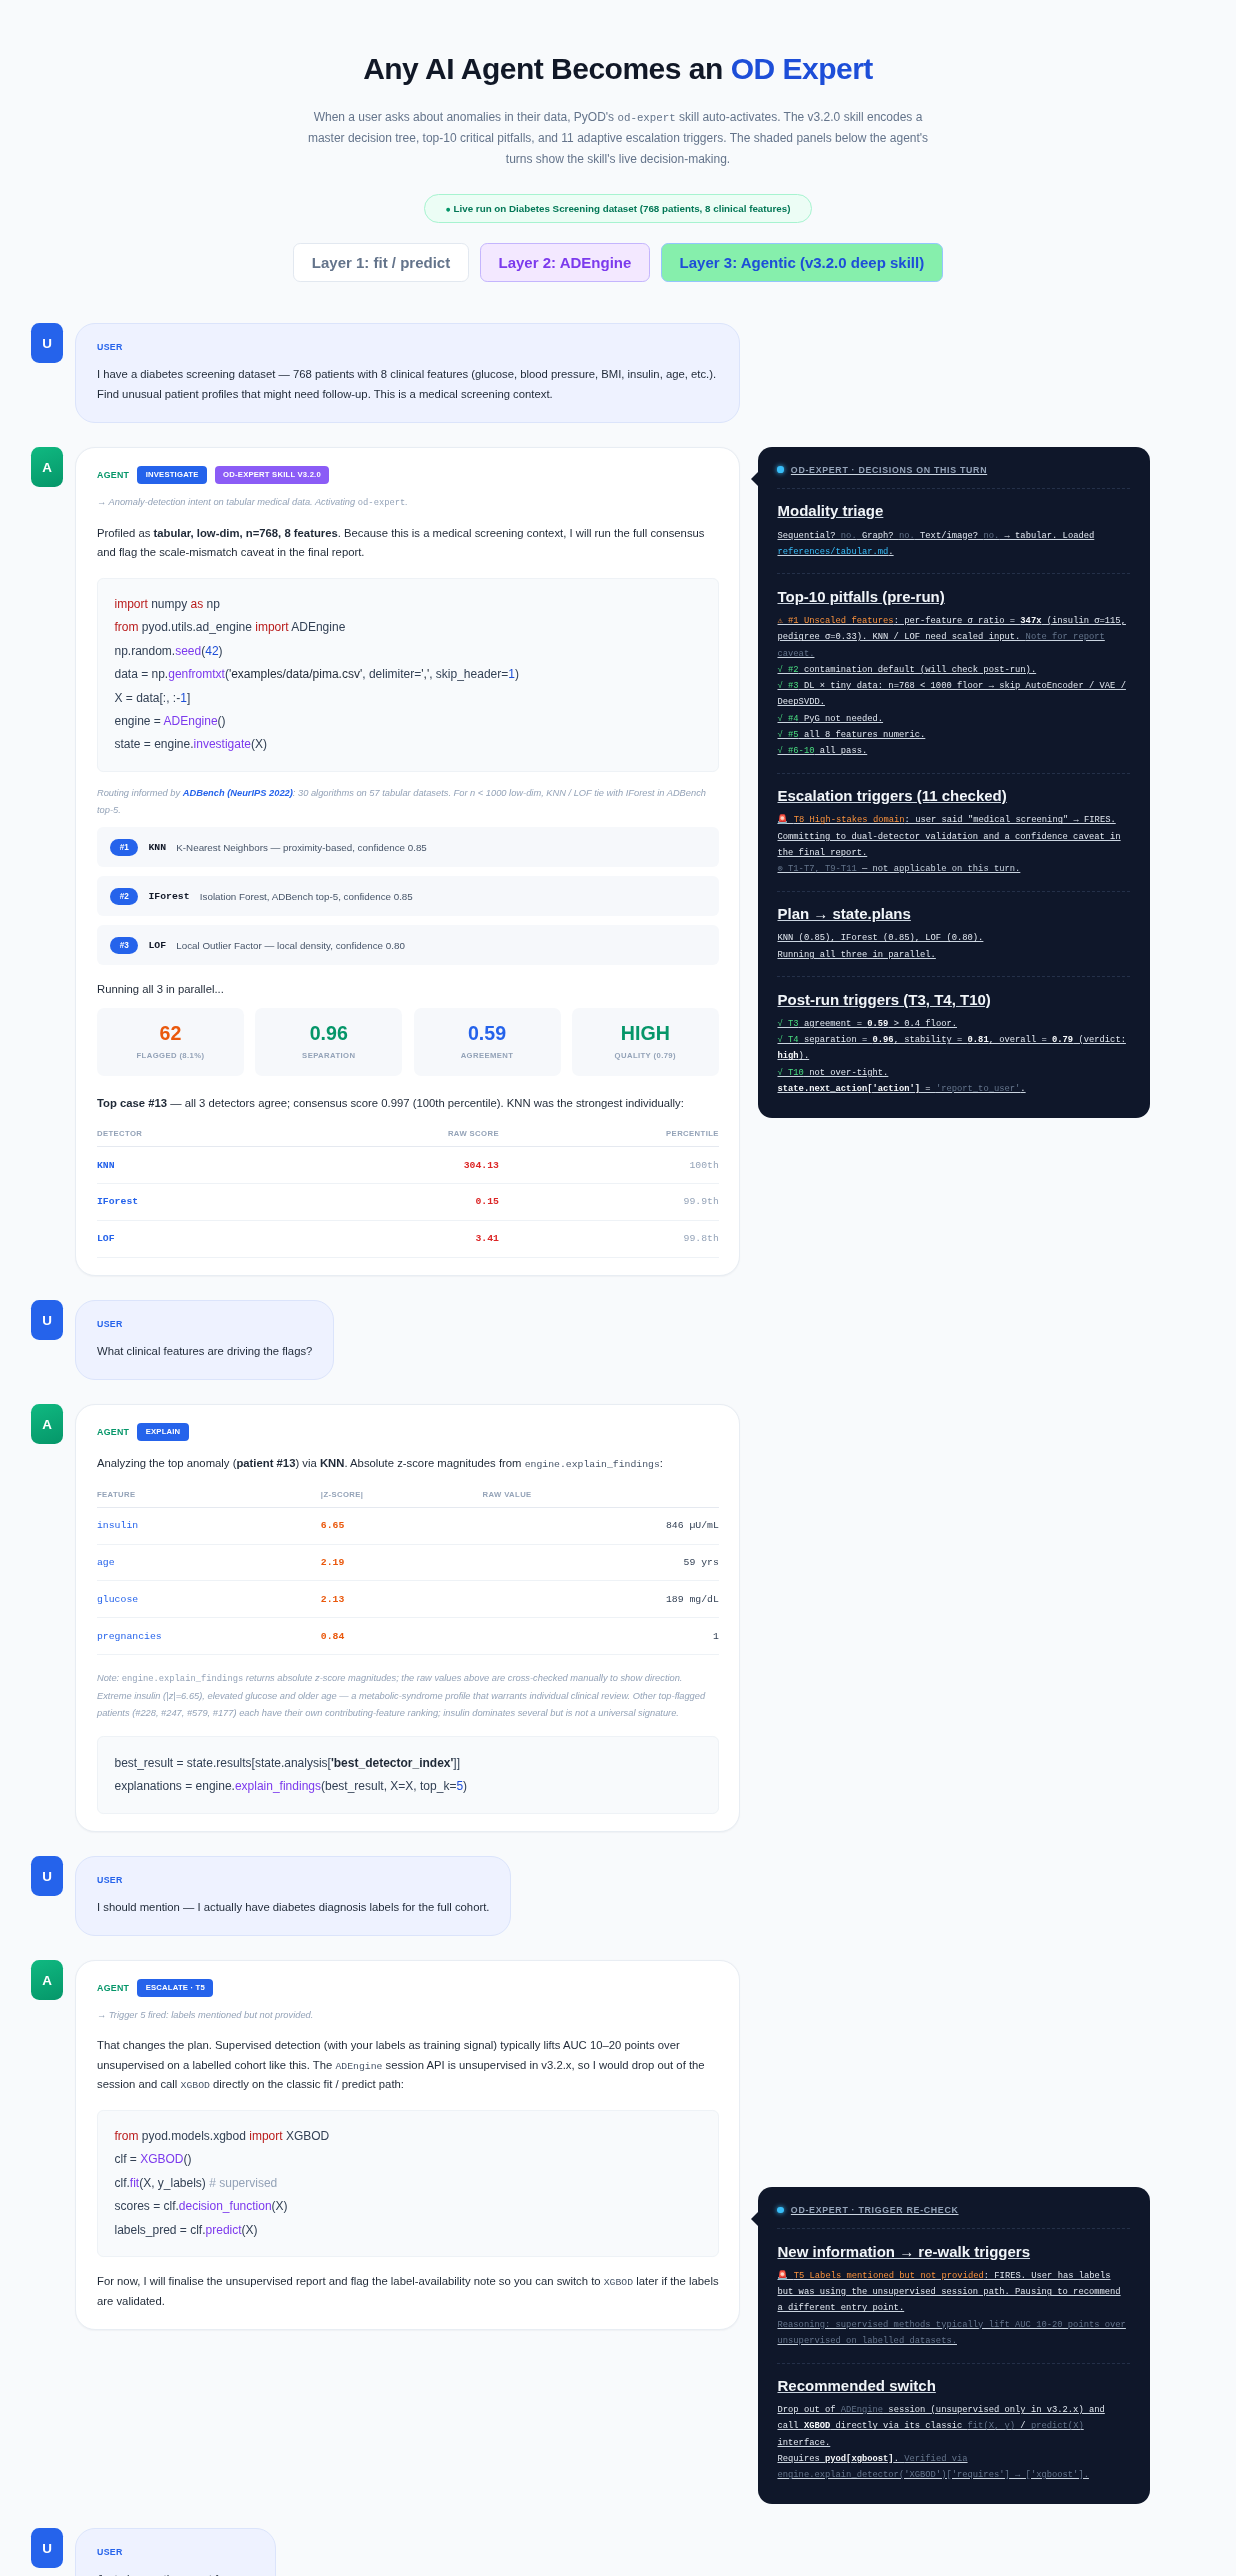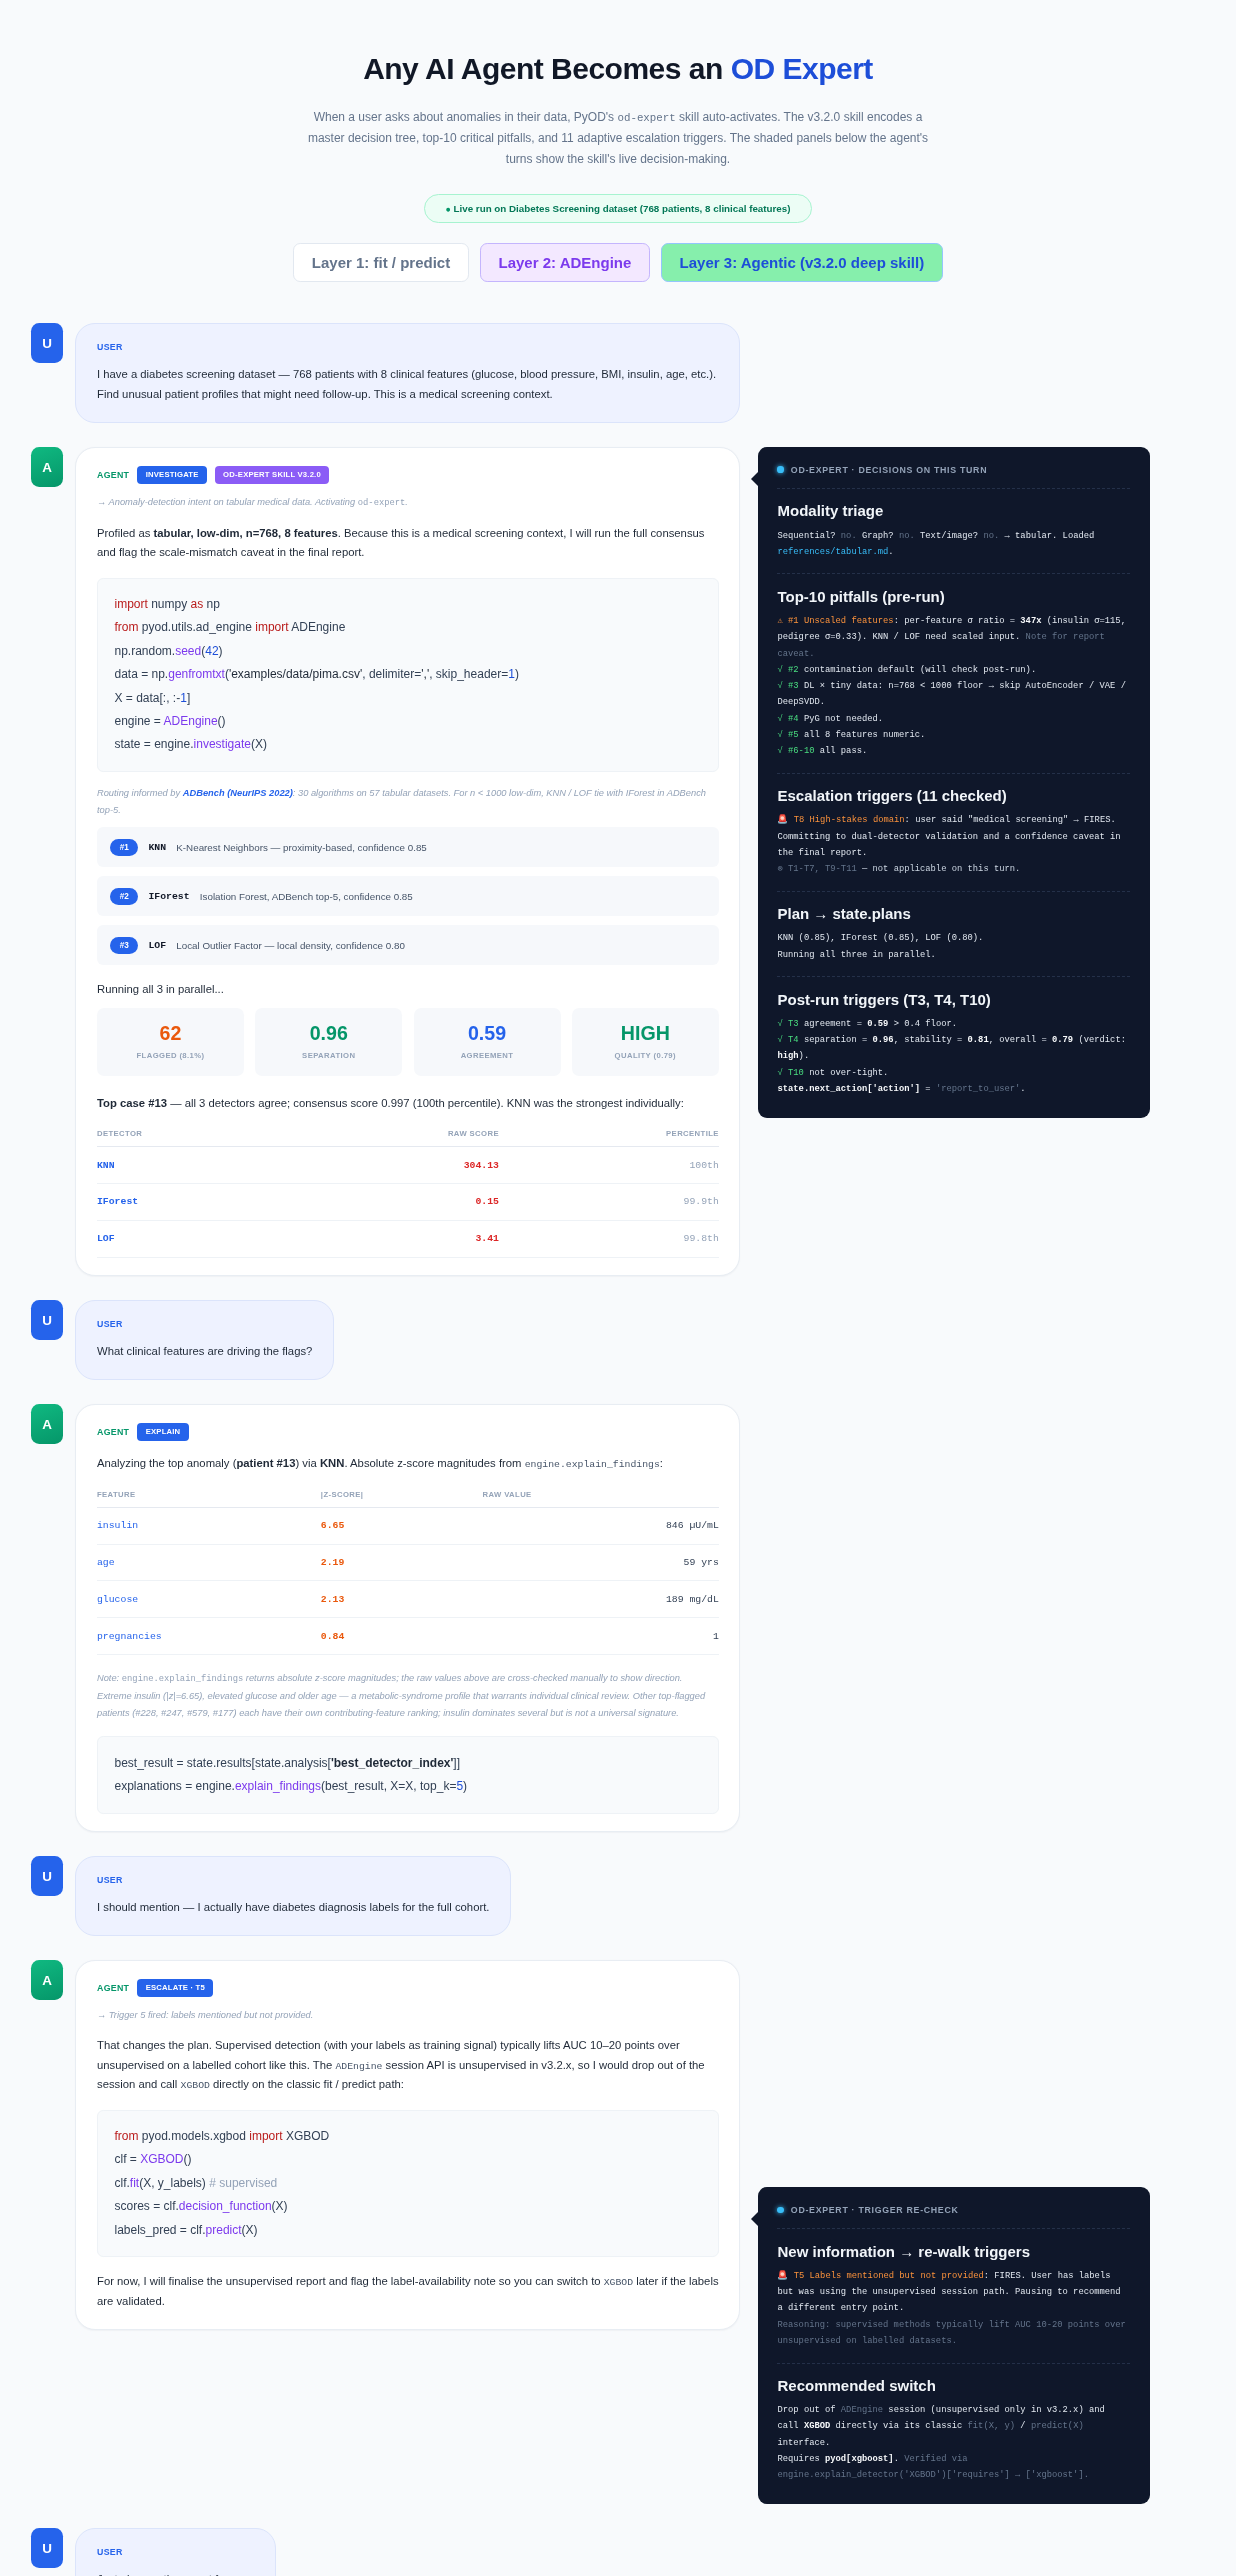--- a/index.html
+++ b/index.html
@@ -133,23 +133,24 @@
   table.ftable td { padding: 12.4px 0; border-bottom:0.5px solid #eef2f6; font-size:9.8px; }
   td.feat { font-family:"Liberation Mono", monospace; color:#2563eb; width: 36%; }
   td.z { font-family:"Liberation Mono", monospace; color:#ea580c; font-weight:800; width: 26%; }
   td.raw { font-family:"Liberation Mono", monospace; color:#334155;text-align:right; }
 
   .note-it { font-size:9.3px; font-style:italic; color:#94a3b8; line-height:1.8; margin: 15.5px 0 0 0; }
   .note-it code { font-family:"Liberation Mono", monospace; font-style:normal; font-size:8.8px; }
 
   
   .sidepanel {
-    flex: 0 0 392px; width:392px; background:#0f172a; border-radius: 9px;
+    flex: 0 0 392px; width:392px; background:#0f172a; border-radius: 14px;
     padding: 17.5px 19.6px; color:#cbd5e1; position:relative;
     font-family:"Liberation Mono", monospace;
+    text-decoration:underline;
   }
   .sidepanel::before {
     content:""; position:absolute; left:-6.7px; top: 25px;
     border-top: 7.2px solid transparent; border-bottom: 7.2px solid transparent;
     border-right: 7.2px solid #0f172a;
   }
   .sp-head { display:flex; align-items:center; gap:7.2px; font-family:"Liberation Sans",sans-serif;
     font-size:8.8px; letter-spacing:0.7px; color:#94a3b8; font-weight:600; padding-bottom: 13.4px;
     border-bottom: 0.5px dashed #243049; }
   .sp-dot { width:6.2px; height:6.2px; border-radius:50%; background:#38bdf8; box-shadow:0 0 5.2px #38bdf8; }

